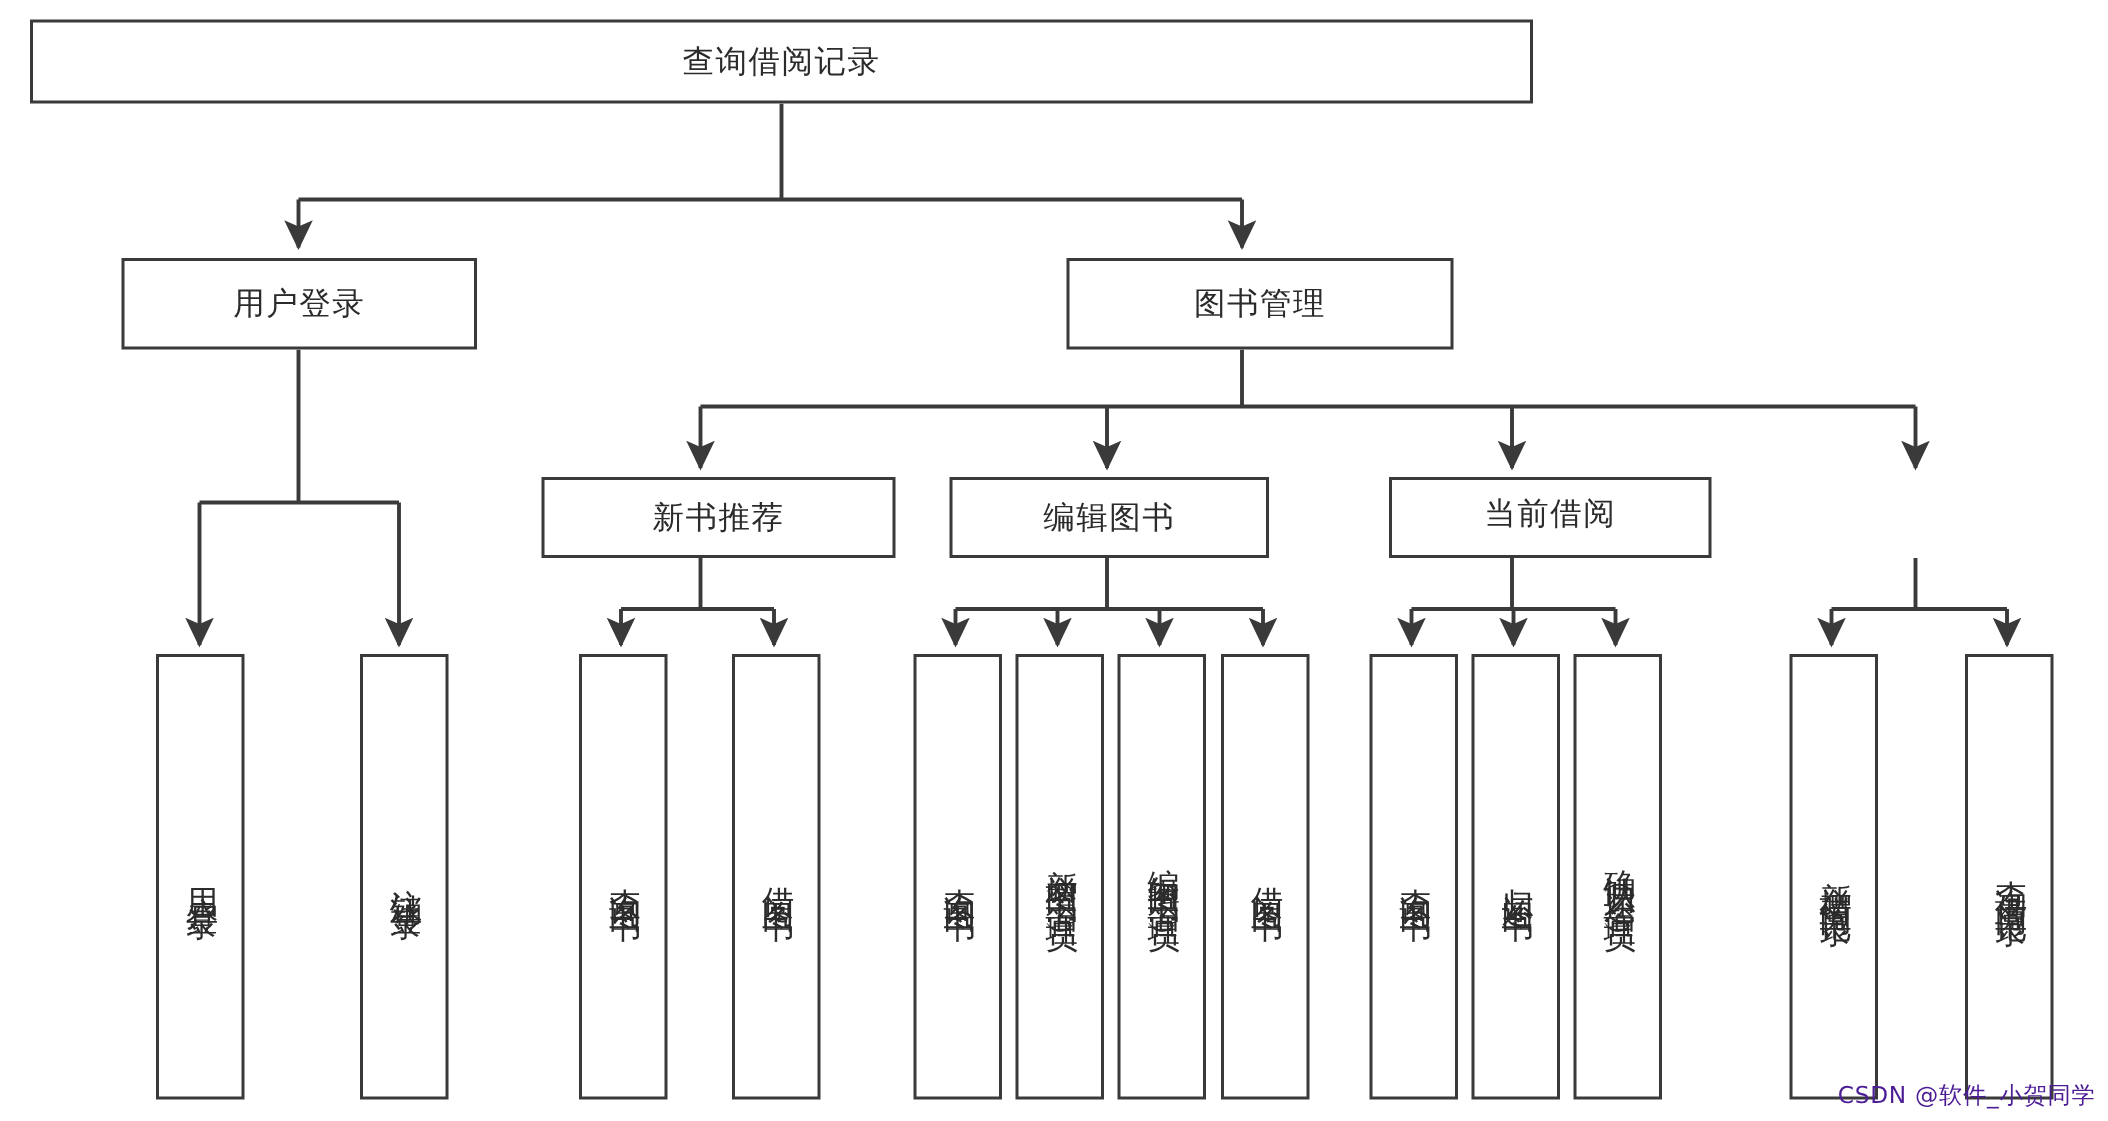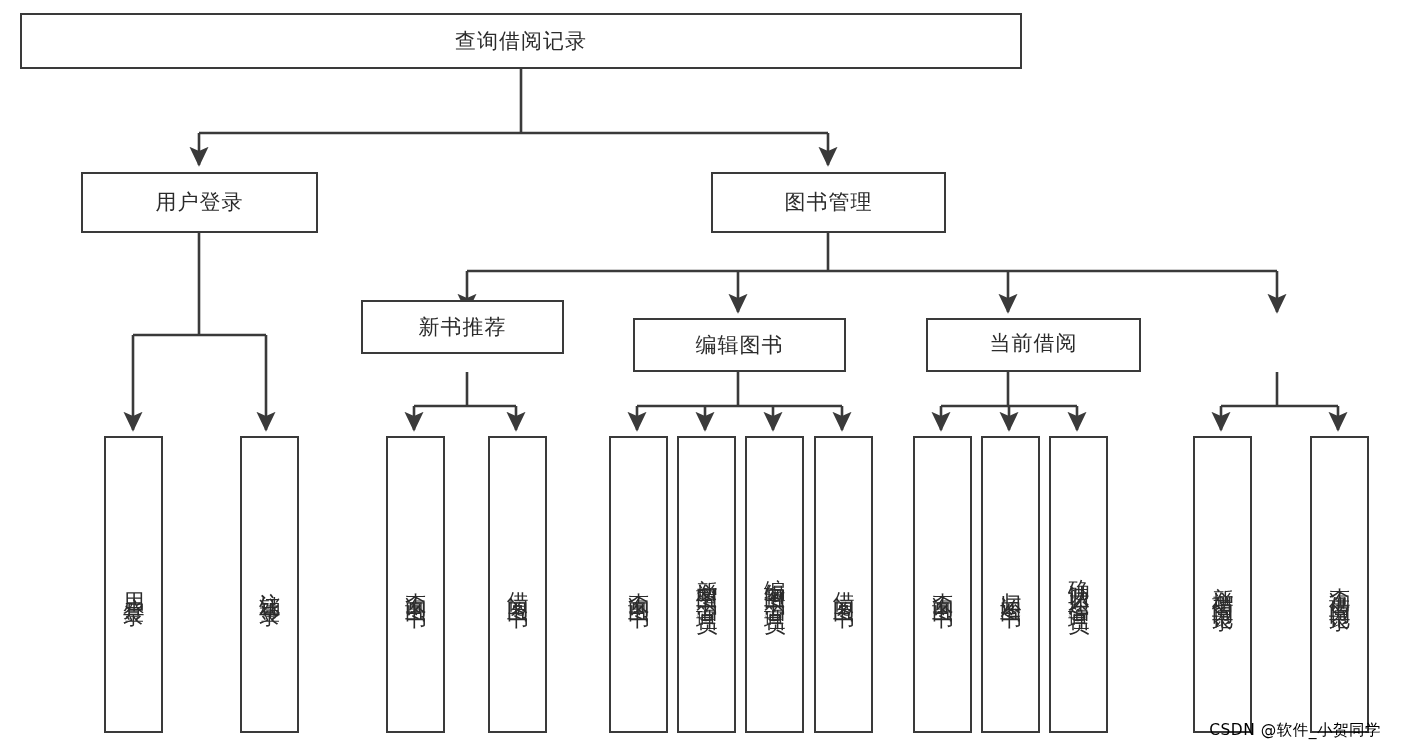--- a/index.html
+++ b/index.html
@@ -51,24 +51,24 @@
     padding-top: 4px;
     padding-bottom: 4px;
   }
   .node.vert .label {
     writing-mode: vertical-rl;
     text-orientation: upright;
     white-space: nowrap;
   }
   #watermark {
     position: absolute;
-    right: 24px;
+    right: 8px;
     bottom: 6px;
     font-size: 15.5px;
-    color: #000000;
+    color: #4c1d95;
     letter-spacing: 0.5px;
     z-index: 5;
     white-space: nowrap;
   }
 </style>
 </head>
 <body>
 
 <div id="canvas">
 
@@ -122,25 +122,25 @@
     </g>
   </svg>
 
   <div class="node horiz" style="left:20px; top:13px; width:1002px; height:56px;">
     <span class="label">查询借阅记录</span>
   </div>
 
   <div class="node horiz" style="left:81px; top:172px; width:237px; height:61px;">
     <span class="label">用户登录</span>
   </div>
-  <div class="node horiz" style="left:711px; top:172px; width:235px; height:61px;">
+  <div class="node horiz" style="left:711px; top:172px; width:258px; height:61px;">
     <span class="label">图书管理</span>
   </div>
 
-  <div class="node horiz" style="left:361px; top:300px; width:203px; height:54px;align-items:center;">
+  <div class="node horiz" style="left:361px; top:318px; width:236px; height:54px;align-items:center;">
     <span class="label">新书推荐</span>
   </div>
   <div class="node horiz" style="left:633px; top:318px; width:213px; height:54px;">
     <span class="label">编辑图书</span>
   </div>
   <div class="node horiz" style="left:926px; top:318px; width:215px; height:54px;font-family:Liberation Mono, monospace;">
     <span class="label">当前借阅</span>
   </div>
 
   <div class="node vert" style="left:104px; top:436px; width:59px; height:297px;">

